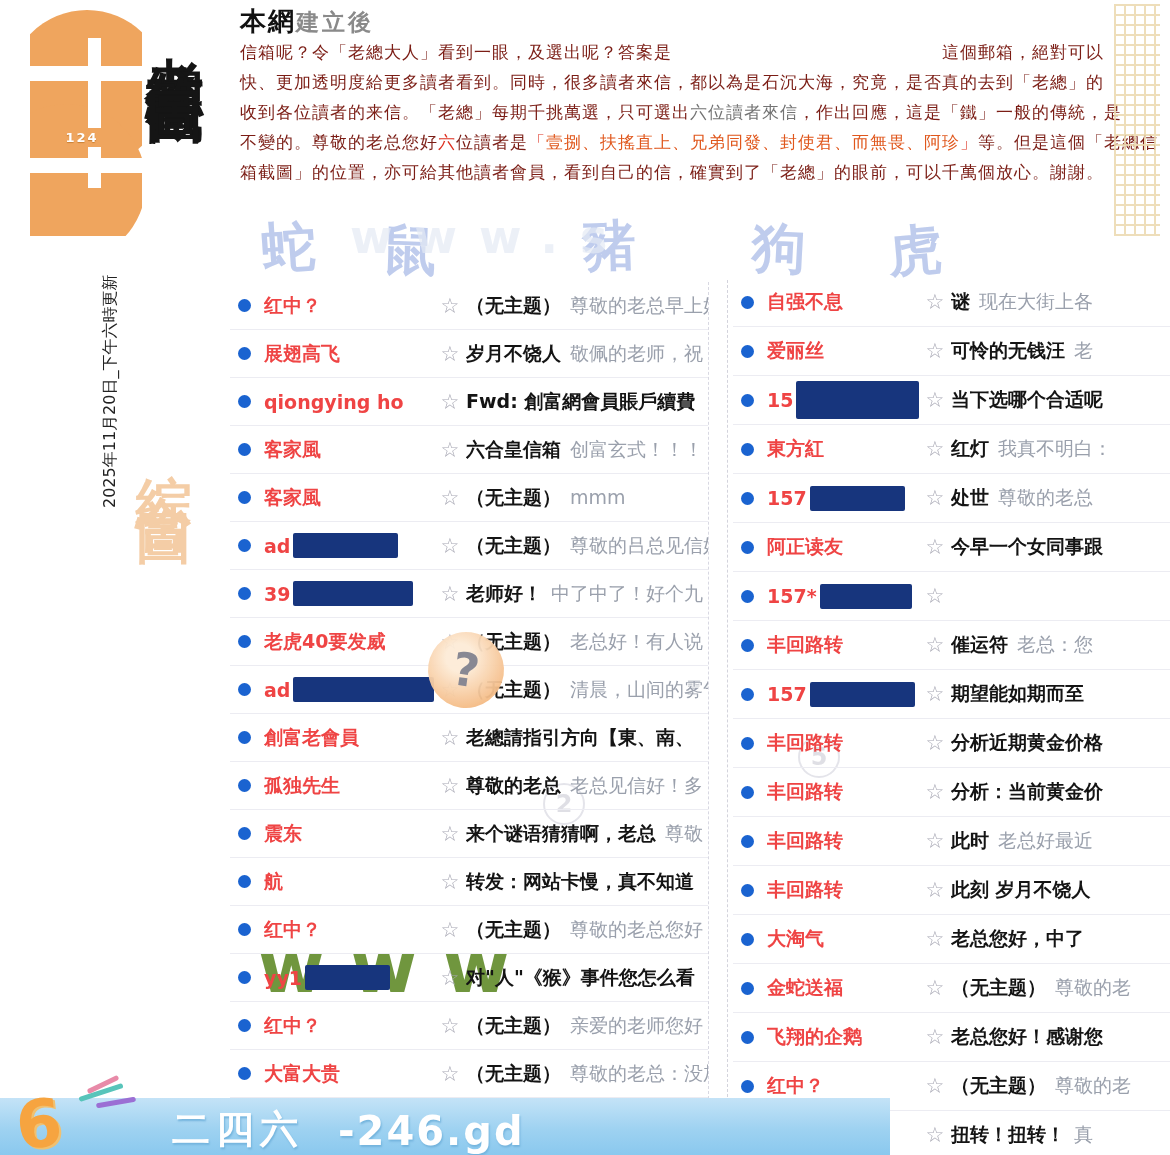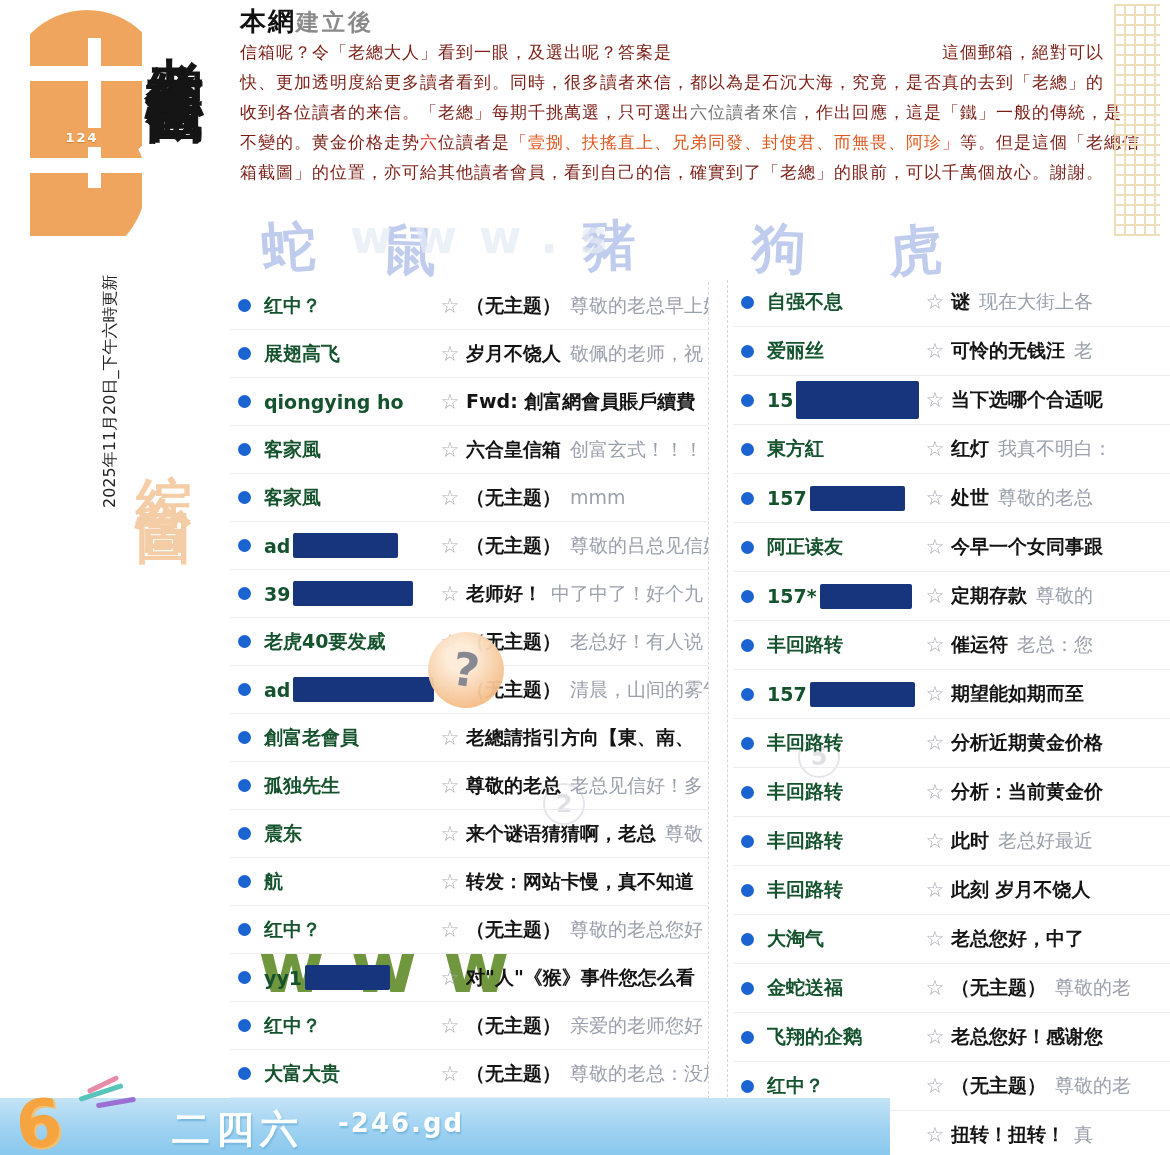--- a/index.html
+++ b/index.html
@@ -47,21 +47,21 @@
     color:#c6c6d0;font-size:24px;font-weight:700;text-align:center;line-height:38px;opacity:.55;}
   
   .mail-col{position:absolute;overflow:hidden;background:transparent;}
   #list-left{left:230px;top:282px;width:478px;height:817px;border-right:1px dashed #d8d8e2;}
   #list-right{left:733px;top:278px;width:437px;height:882px;}
   .col-divider{position:absolute;left:727px;top:280px;height:822px;border-left:1px dashed #c9c9d4;opacity:.8;}
   .mail-row{display:flex;align-items:center;border-bottom:1px solid #ececf2;box-sizing:border-box;}
   #list-left .mail-row{height:48px;}
   #list-right .mail-row{height:49px;}
   .dot{width:13px;height:13px;border-radius:50%;background:#1a63d0;margin:0 13px 0 8px;flex:0 0 13px;}
-  .sender{font-size:19px;font-weight:700;color:#14532d;white-space:nowrap;overflow:hidden;display:flex;align-items:center;}
+  .sender{font-size:19px;font-weight:700;color:#ef4444;white-space:nowrap;overflow:hidden;display:flex;align-items:center;}
   #list-left .sender{width:170px;flex:0 0 170px;}
   #list-right .sender{width:152px;flex:0 0 152px;}
   .redact{display:inline-block;background:#17357d;height:25px;border-radius:2px;margin-left:3px;}
   .star{width:32px;flex:0 0 32px;font-size:21px;color:#a8a8b4;text-align:center;}
   .subject{white-space:nowrap;overflow:hidden;font-size:19px;flex:1;}
   .sub-bold{font-weight:800;color:#141414;}
   .sub-grey{color:#9aa0ac;margin-left:9px;font-weight:400;}
   
   .q-sticker{position:absolute;left:428px;top:632px;width:76px;height:76px;border-radius:50%;
     background:radial-gradient(circle at 40% 35%,#fdecd8 20%,#f5bc86 75%,#eda25c);
@@ -71,21 +71,21 @@
   .footer-banner{position:absolute;left:0;top:1098px;width:890px;height:57px;
     background:linear-gradient(180deg,#c4e3f7 0%,#9ed2f1 55%,#8ac8ee 100%);z-index:8;}
   .f-logo{position:absolute;left:16px;top:1086px;font-size:66px;font-weight:900;color:#f6a440;
     transform:rotate(-6deg);z-index:9;text-shadow:2px 2px 0 #f0c070;}
   .ribbon{position:absolute;height:5px;border-radius:3px;z-index:9;}
   .r1{left:78px;top:1090px;width:46px;background:#58c4ba;transform:rotate(-18deg);}
   .r2{left:96px;top:1100px;width:40px;background:#9b6fd4;transform:rotate(-10deg);}
   .r3{left:86px;top:1082px;width:34px;background:#e88aa8;transform:rotate(-26deg);}
   .f-name{position:absolute;left:172px;top:1104px;font-size:38px;font-weight:900;color:#ffffff;z-index:9;
     letter-spacing:6px;text-shadow:1px 2px 2px #74b4dd;}
-  .f-domain{position:absolute;left:338px;top:1108px;font-size:26px;font-weight:800;color:#ffffff;z-index:9;
+  .f-domain{position:absolute;left:338px;top:1108px;font-size:40px;font-weight:800;color:#ffffff;z-index:9;
     text-shadow:1px 2px 2px #74b4dd;letter-spacing:2px;}
 </style>
 </head>
 <body>
 
 <div class="emblem">
   <div class="em-disc1"></div>
   <div class="em-disc2"></div>
   <div class="em-cut1"></div>
   <div class="em-cut2"></div>
@@ -108,21 +108,21 @@
     </div>
     <div class="h-line">
       <span class="seg-dark">快、更加透明度給更多讀者看到。同時，很多讀者來信，都以為是石沉大海，究竟，是否真的去到「老總」的</span>
     </div>
     <div class="h-line">
       <span class="seg-dark">收到各位讀者的来信。「老總」每期千挑萬選，只可選出</span>
       <span class="seg-magenta">六位讀者來信</span>
       <span class="seg-dark">，作出回應，這是「鐵」一般的傳統，是</span>
     </div>
     <div class="h-line">
-      <span class="seg-dark">不變的。黄金价格走势</span>
+      <span class="seg-dark">不變的。尊敬的老总您好</span>
       <span class="seg-red">六</span>
       <span class="seg-dark">位讀者是</span>
       <span class="seg-red">「</span>
       <span class="seg-orange">壹捌、扶搖直上、兄弟同發、封使君、而無畏、阿珍</span>
       <span class="seg-red">」</span>
       <span class="seg-dark">等。但是這個「老總信</span>
     </div>
     <div class="h-line">
       <span class="seg-dark">箱截圖」的位置，亦可給其他讀者會員，看到自己的信，確實到了「老總」的眼前，可以千萬個放心。謝謝。</span>
     </div>
@@ -336,21 +336,20 @@
       <span class="star">☆</span>
       <span class="subject"><span class="sub-bold">今早一个女同事跟</span></span>
     </div>
     <div class="mail-row">
       <span class="dot"></span>
       <span class="sender">
         <span>157*</span>
         <span class="redact" style="width: 92px;"></span>
       </span>
       <span class="star">☆</span>
-      <span class="subject"><span class="sub-bold">定期存款</span><span class="sub-grey">尊敬的</span></span>
     </div>
     <div class="mail-row">
       <span class="dot"></span>
       <span class="sender">
         <span>丰回路转</span>
       </span>
       <span class="star">☆</span>
       <span class="subject"><span class="sub-bold">催运符</span><span class="sub-grey">老总：您</span></span>
     </div>
     <div class="mail-row">

